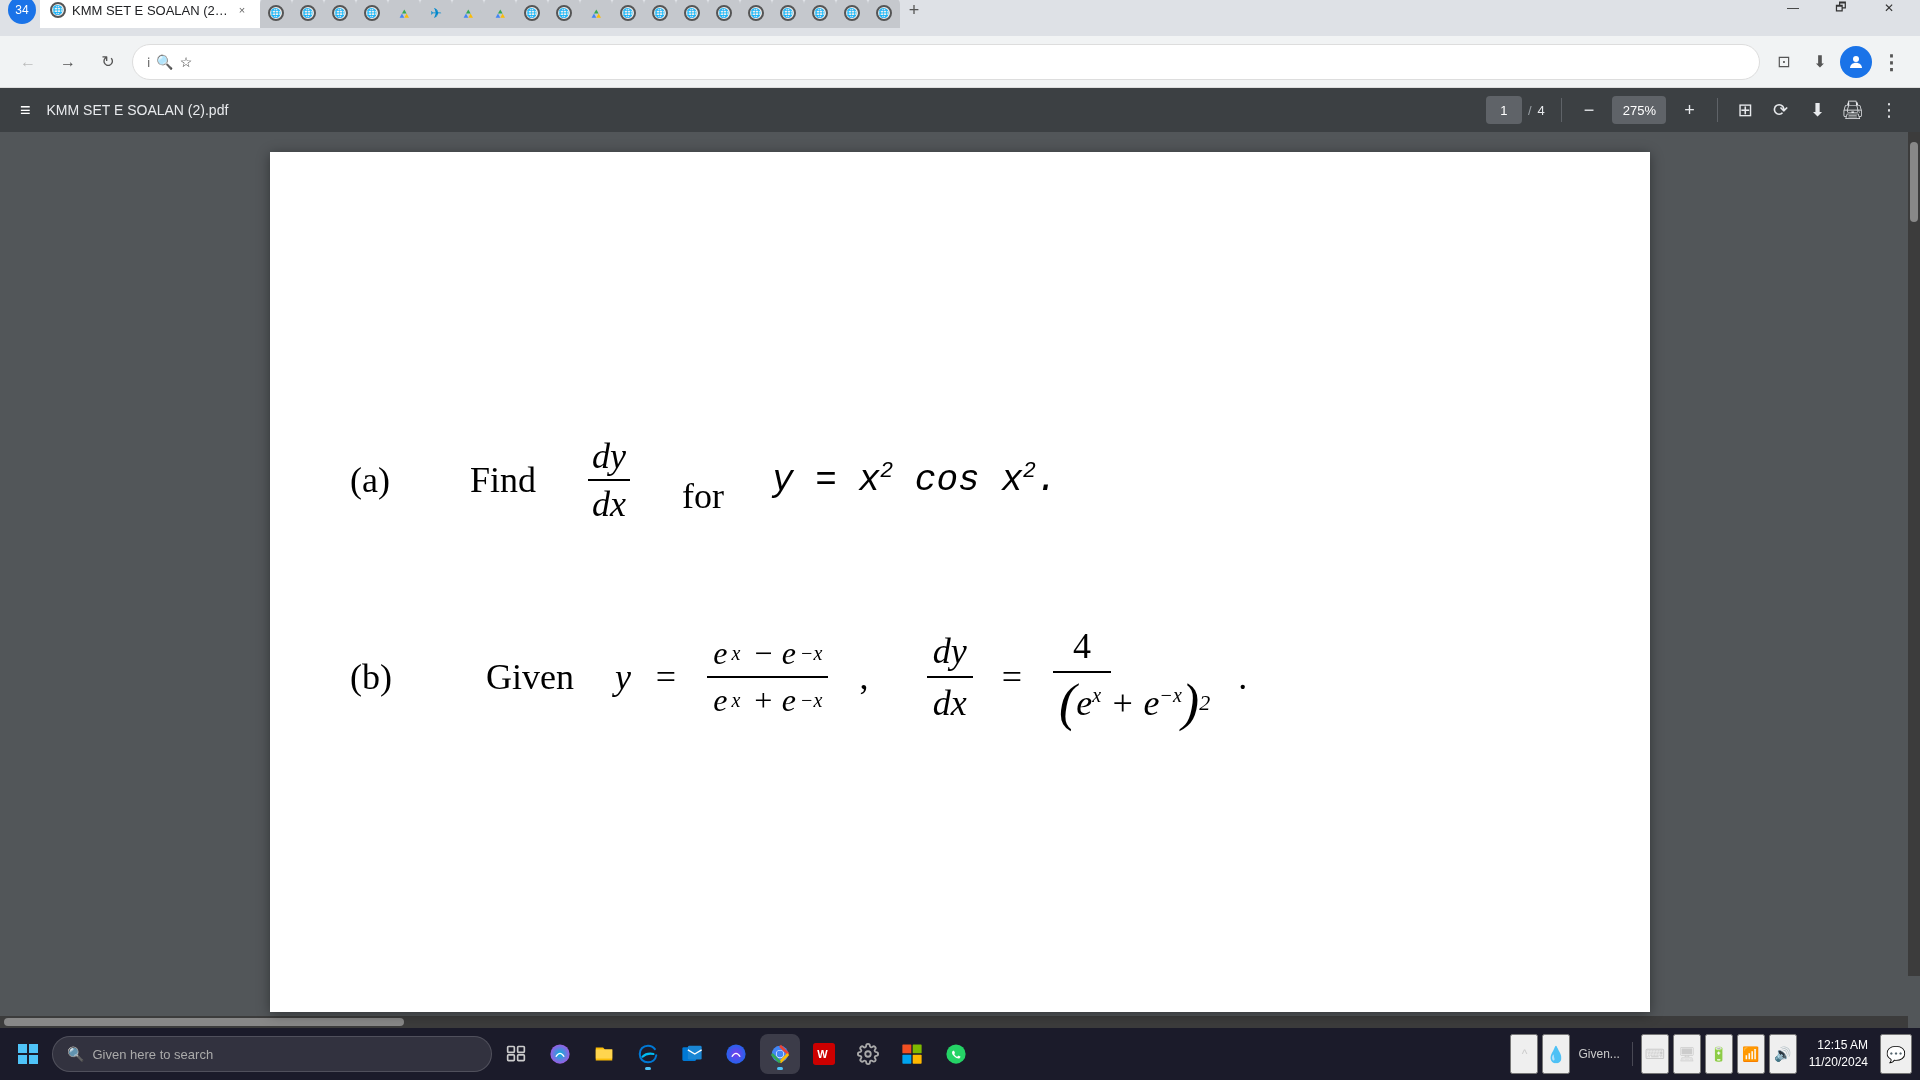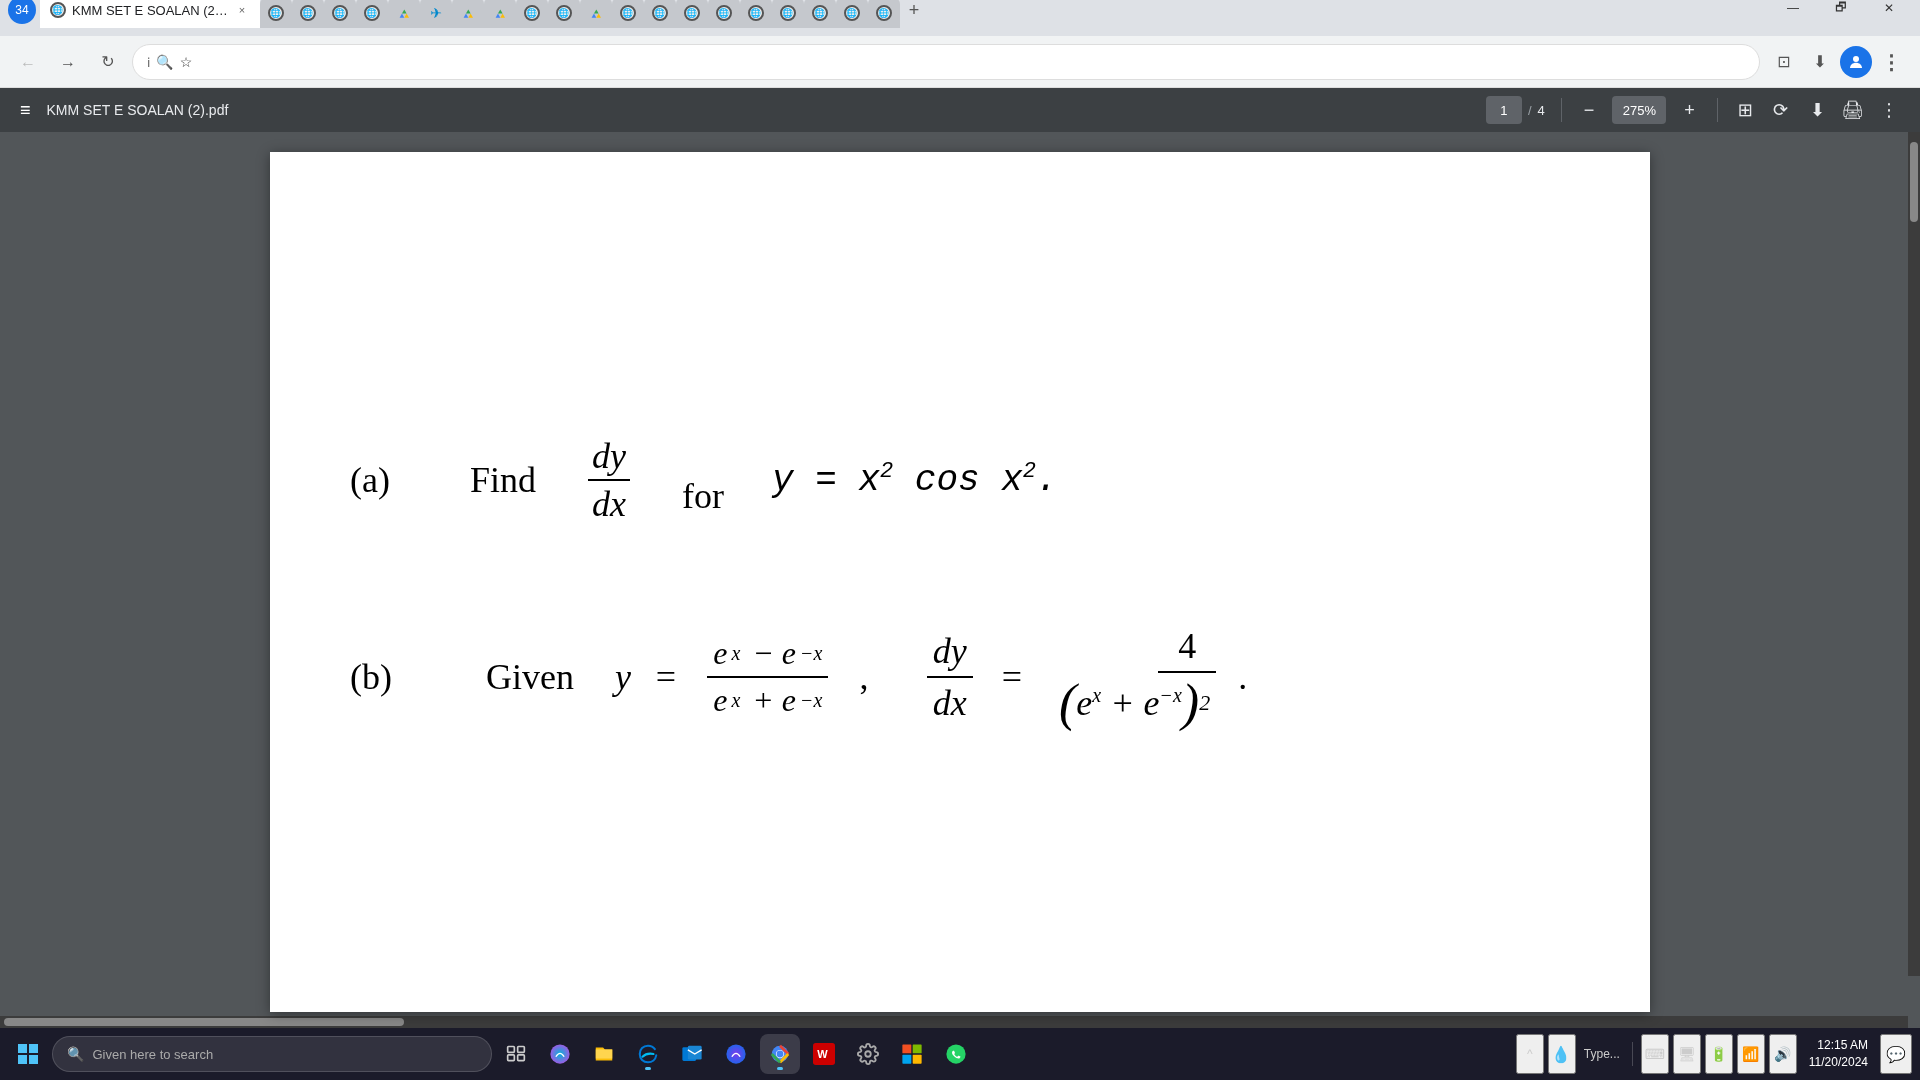--- a/index.html
+++ b/index.html
@@ -189,21 +189,21 @@
       padding: 2px 4px 0 4px;
       font-style: italic;
       font-size: 34px;
     }
     .find-text { font-size: 34px; font-style: normal; }
 
     
     .big-fraction {
       display: inline-flex;
       flex-direction: column;
-      align-items: flex-end;
+      align-items: flex-start;
       vertical-align: middle;
       margin: 0 6px;
     }
     .big-fraction .num {
       border-bottom: 2px solid #000;
       padding: 0 6px 4px 6px;
       font-style: italic;
       font-size: 34px;
       display: flex;
       align-items: center;
@@ -653,21 +653,21 @@
         </svg>
       </button>
     </div>
 
     <div class="taskbar-right">
 
       <button class="tray-icon" style="color:#ccc; font-size:12px;">^</button>
 
       <button class="tray-icon" style="color:#4fc3f7; font-size:16px;">💧</button>
 
-      <span class="tray-icon" style="font-size:12px; color:#ccc; width:auto; padding:0 4px;">Type...</span>
+      <span class="tray-icon" style="font-size:12px; color:#ccc; width:auto; padding:0 4px;">Given...</span>
 
       <div style="width:1px; height:24px; background:rgba(255,255,255,0.2); margin:0 4px;"></div>
 
       <button class="tray-icon" style="font-size:14px;">⌨</button>
 
       <button class="tray-icon" style="font-size:14px;">🖥</button>
 
       <button class="tray-icon" style="font-size:14px;">🔋</button>
 
       <button class="tray-icon" style="font-size:14px;">📶</button>

